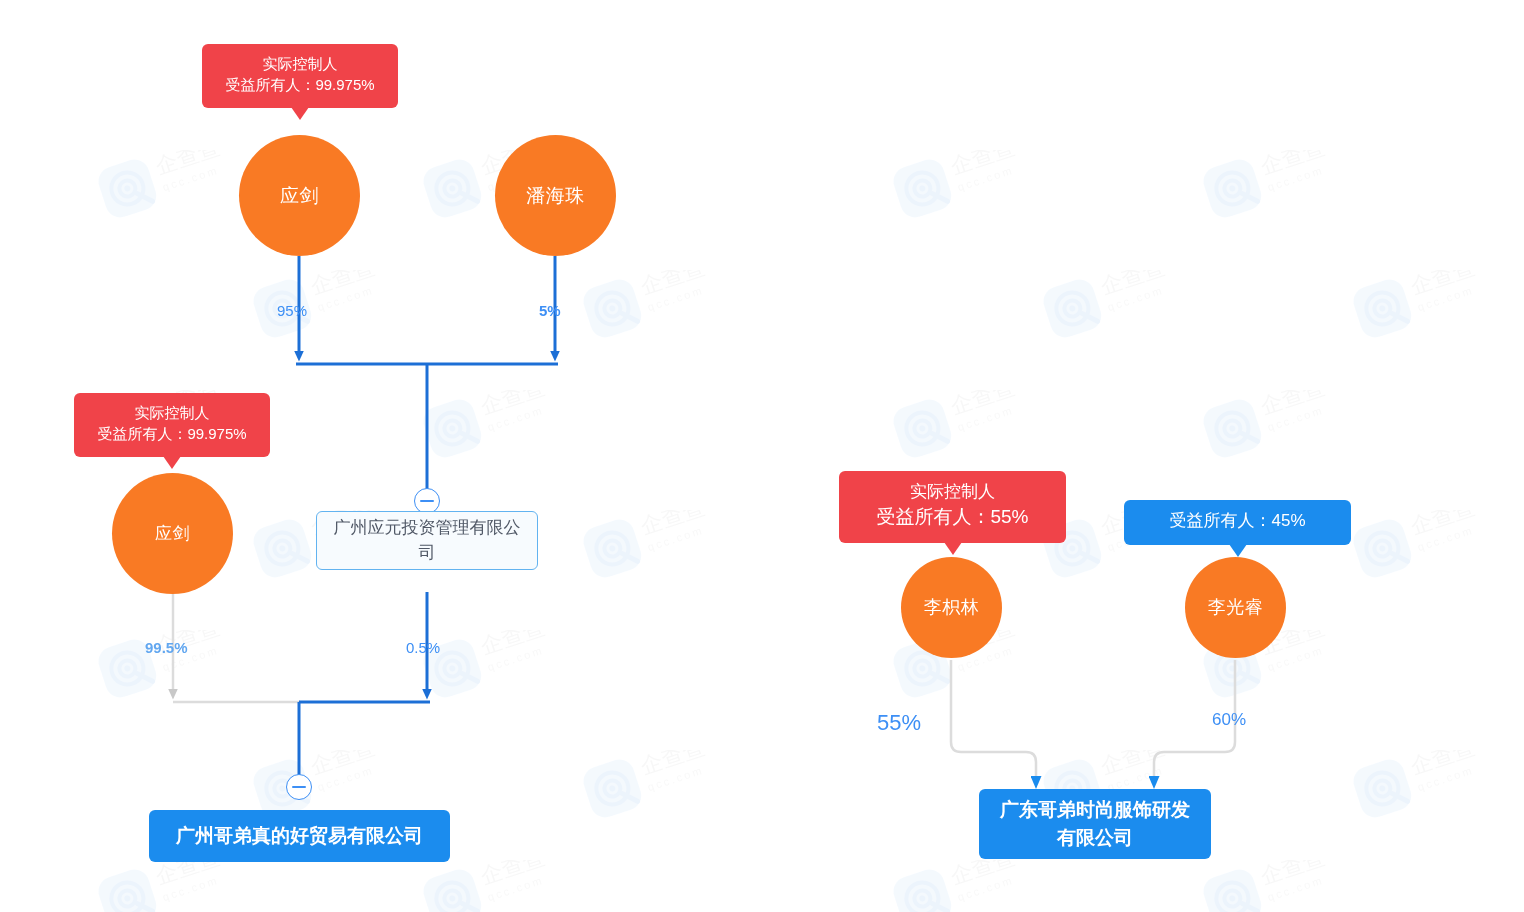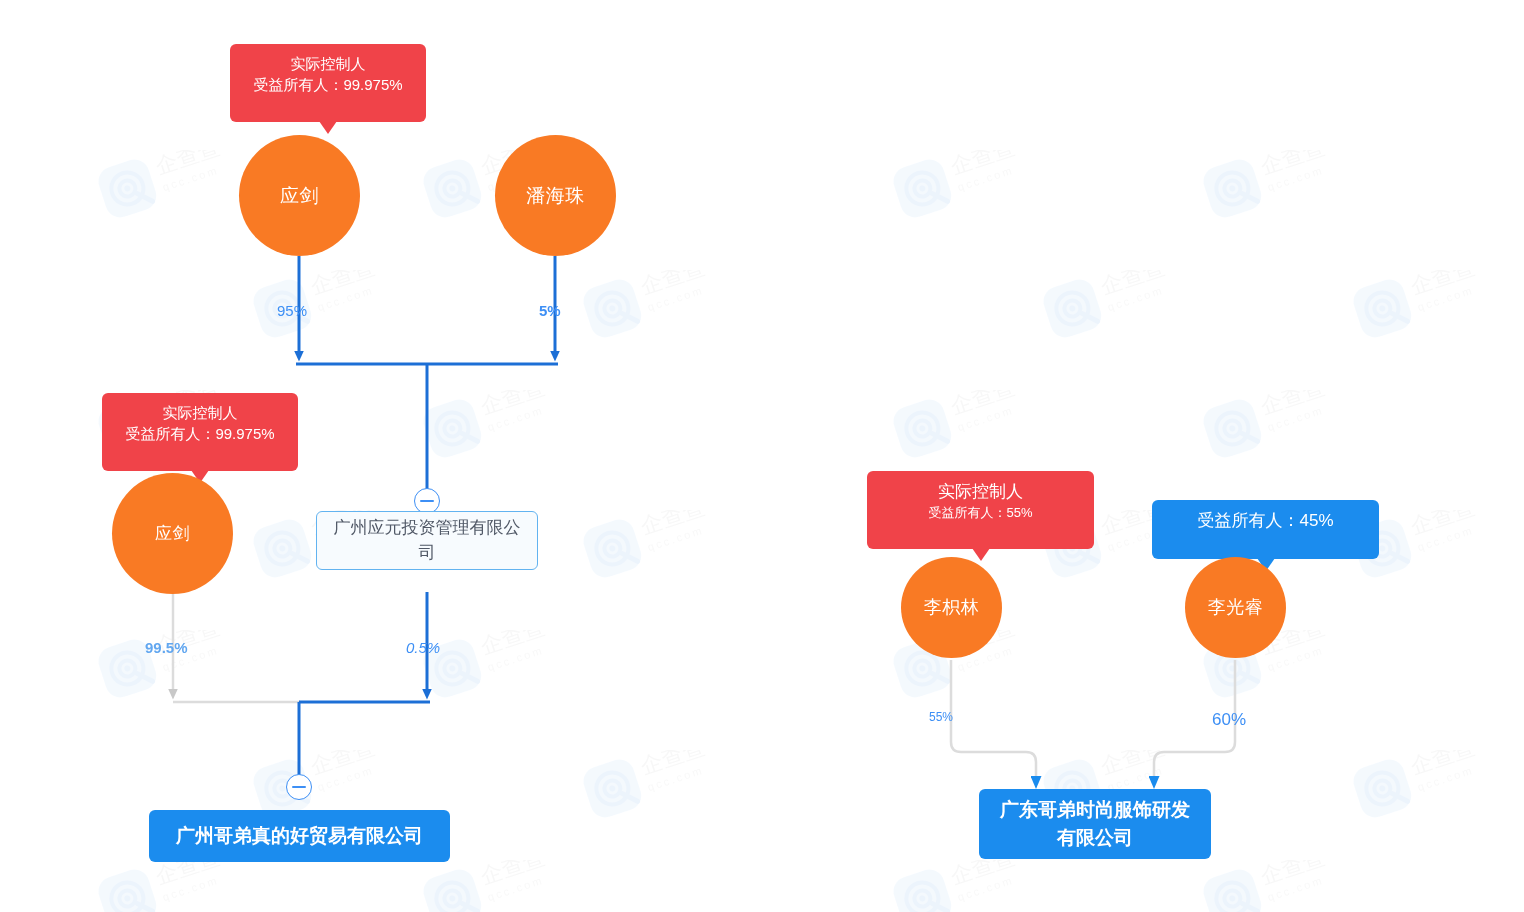--- a/index.html
+++ b/index.html
@@ -31,26 +31,25 @@
     text-align:center;
     line-height:1.25;
     letter-spacing:.5px;
     cursor:pointer;
   }
 
   .badge{
     border-radius:6px;
     color:#ffffff;
     text-align:center;
-    padding:9px 14px 26px 14px;
+    padding:9px 14px 12px 14px;
     line-height:1.42;
     box-sizing:border-box;
     cursor:pointer;
     white-space:nowrap;
-    margin-left:28px;
   }
   .badge .ln{display:block;}
   .badge.red{background:#f04349;}
   .badge.blue{background:#1b8cee;}
   .badge .tip{
     position:absolute;left:50%;bottom:-12px;
     transform:translateX(-50%);
     width:0;height:0;
     border-left:9px solid transparent;
     border-right:9px solid transparent;
@@ -550,47 +549,47 @@
     <span>应剑</span>
   </div>
 
   <div class="collapse" style="left:414px;top:488px;"></div>
 
   <div class="node coBoxLight" style="left:316px;top:511px;width:222px;height:59px;font-size:17px;">
     <span>广州应元投资管理有限公司</span>
   </div>
 
   <div class="pct grayline" style="left:145px;top:639px;font-weight:bold;">99.5%</div>
-  <div class="pct" style="left:406px;top:639px;font-style:italic;">0.5%</div>
+  <div class="pct" style="left:406px;top:639px;">0.5%</div>
 
   <div class="collapse" style="left:286px;top:774px;"></div>
 
   <div class="node coBoxSolid" style="left:149px;top:810px;width:301px;height:52px;font-size:19px;font-weight:bold;">
     <span>广州哥弟真的好贸易有限公司</span>
   </div>
 
   <div class="node badge red" style="left:839px;top:471px;width:227px;">
     <span class="ln" style="font-size:17px;">实际控制人</span>
-    <span class="ln" style="font-size:13px;">受益所有人：55%</span>
+    <span class="ln" style="font-size:19px;">受益所有人：55%</span>
     <span class="tip"></span>
   </div>
 
   <div class="node badge blue" style="left:1124px;top:500px;width:227px;">
     <span class="ln" style="font-size:17px;">受益所有人：45%</span>
     <span class="tip"></span>
   </div>
 
   <div class="node person" style="left:901px;top:557px;width:101px;height:101px;font-size:18px;">
     <span>李枳林</span>
   </div>
 
   <div class="node person" style="left:1185px;top:557px;width:101px;height:101px;font-size:18px;">
     <span>李光睿</span>
   </div>
 
-  <div class="pct" style="left:929px;top:710px;font-size:12px;">55%</div>
+  <div class="pct" style="left:877px;top:710px;font-size:22px;">55%</div>
   <div class="pct" style="left:1212px;top:710px;font-size:17px;">60%</div>
 
   <div class="node coBoxSolid" style="left:979px;top:789px;width:232px;height:70px;font-size:19px;font-weight:bold;">
     <span>广东哥弟时尚服饰研发有限公司</span>
   </div>
 
 </div>
 
 </body></html>

